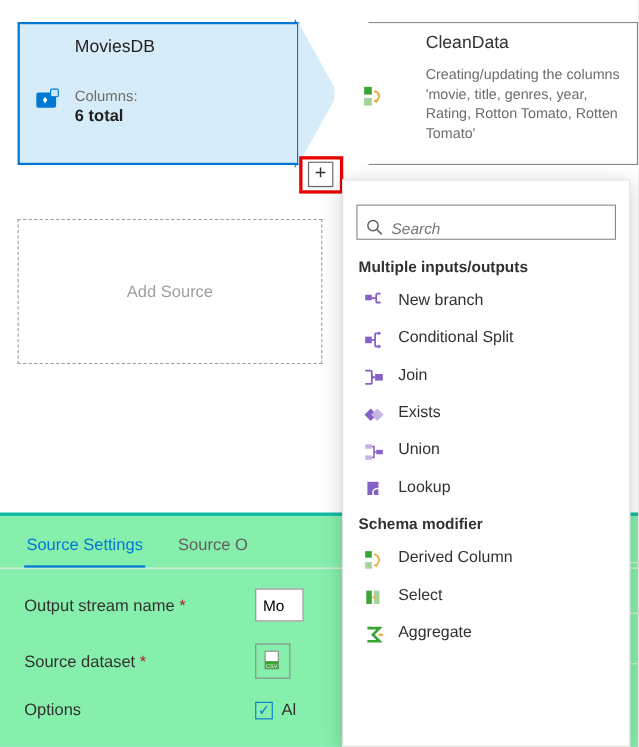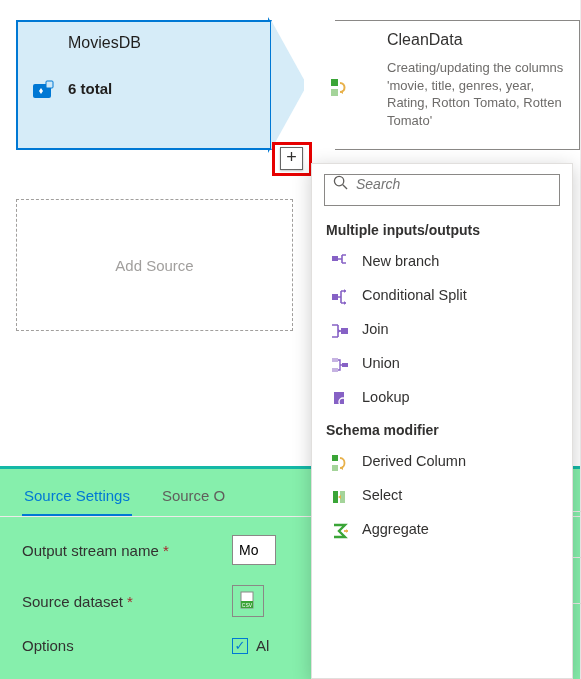--- a/index.html
+++ b/index.html
@@ -75,22 +75,22 @@
     border: 1.5px dashed #a19f9d; display:flex; align-items:center; justify-content:center;
     color:#a19f9d; font-size:15px; cursor:pointer;
   }
 
   .menu {
     position:absolute; top:163px; left:311px; width:262px; height:516px;
     background:#fff; border:1px solid #e1dfdd; box-shadow: 0 4px 18px rgba(0,0,0,0.2);
     padding: 10px 0 0 0; z-index: 50;
   }
   .search-box {
-    margin: 0 12px 10px 12px; height: 32px; border:1px solid #8a8886;
-    display:flex; align-items:flex-start; padding: 0 8px; gap:6px;
+    margin: 12px 12px 10px 12px; height: 32px; border:1px solid #8a8886;
+    display:flex; align-items:flex-end; padding: 0 8px; gap:6px;
   }
   .search-box input {
     border:none; outline:none; flex:1; font-style:italic; color:#666; font-size:14px;
     background:transparent;
   }
   .section-label { font-weight:600; font-size:14px; padding: 6px 14px 8px 14px; }
   .menu-item {
     display:flex; align-items:flex-start; gap:12px; padding: 7px 14px 7px 18px;
     font-size:14.5px; color:#323130; cursor:pointer;
   }
@@ -124,20 +124,21 @@
 
   <div class="node selected source-node">
     <span class="source-icon">
       <svg width="24" height="22" viewBox="0 0 24 22">
           <rect x="1" y="4" width="18" height="14" rx="2" fill="#0078d4"></rect>
           <path d="M7 11 l4 0 l-2 -3 z M7 11 l4 0 l-2 3 z" fill="#fff"></path>
           <rect x="14" y="1" width="7" height="7" rx="1" fill="#cfe8f7" stroke="#0078d4" stroke-width="1"></rect>
         </svg>
     </span>
     <div class="node-title">MoviesDB</div>
+    <div class="node-sub">Columns:</div>
     <div class="node-sub">
         <b>6 total</b>
       </div>
   </div>
   <div class="arrow-tri"></div>
   <div class="arrow-in"></div>
 
   <div class="node clean-node">
     <span class="clean-icon">
       <svg width="24" height="22" viewBox="0 0 24 22">
@@ -193,20 +194,29 @@
   </div>
   <div class="menu-item">
     <span class="mi-icon">
         <svg width="20" height="20" viewBox="0 0 20 20">
           <rect x="11" y="7" width="7" height="6" fill="#8661c5"></rect>
           <path d="M2 4 h6 M2 16 h6 M8 4 v12 M8 10 h3" stroke="#8661c5" stroke-width="1.6" fill="none"></path>
           <path d="M11 10 l-3 -2 v4 z" fill="#8661c5"></path>
         </svg>
       </span>
     <span>Join</span>
+  </div>
+  <div class="menu-item">
+    <span class="mi-icon">
+        <svg width="20" height="20" viewBox="0 0 20 20">
+          <rect x="3" y="6" width="8" height="8" transform="rotate(45 7 10)" fill="#8661c5"></rect>
+          <rect x="9" y="6" width="8" height="8" transform="rotate(45 13 10)" fill="#c6b3e2"></rect>
+        </svg>
+      </span>
+    <span>Exists</span>
   </div>
   <div class="menu-item">
     <span class="mi-icon">
         <svg width="20" height="20" viewBox="0 0 20 20">
           <rect x="2" y="3" width="6" height="4" fill="#c6b3e2"></rect>
           <rect x="2" y="13" width="6" height="4" fill="#c6b3e2"></rect>
           <rect x="12" y="8" width="6" height="4" fill="#8661c5"></rect>
           <path d="M8 5 h2 v10 h-2 M10 10 h2" stroke="#8661c5" stroke-width="1.4" fill="none"></path>
         </svg>
       </span>

